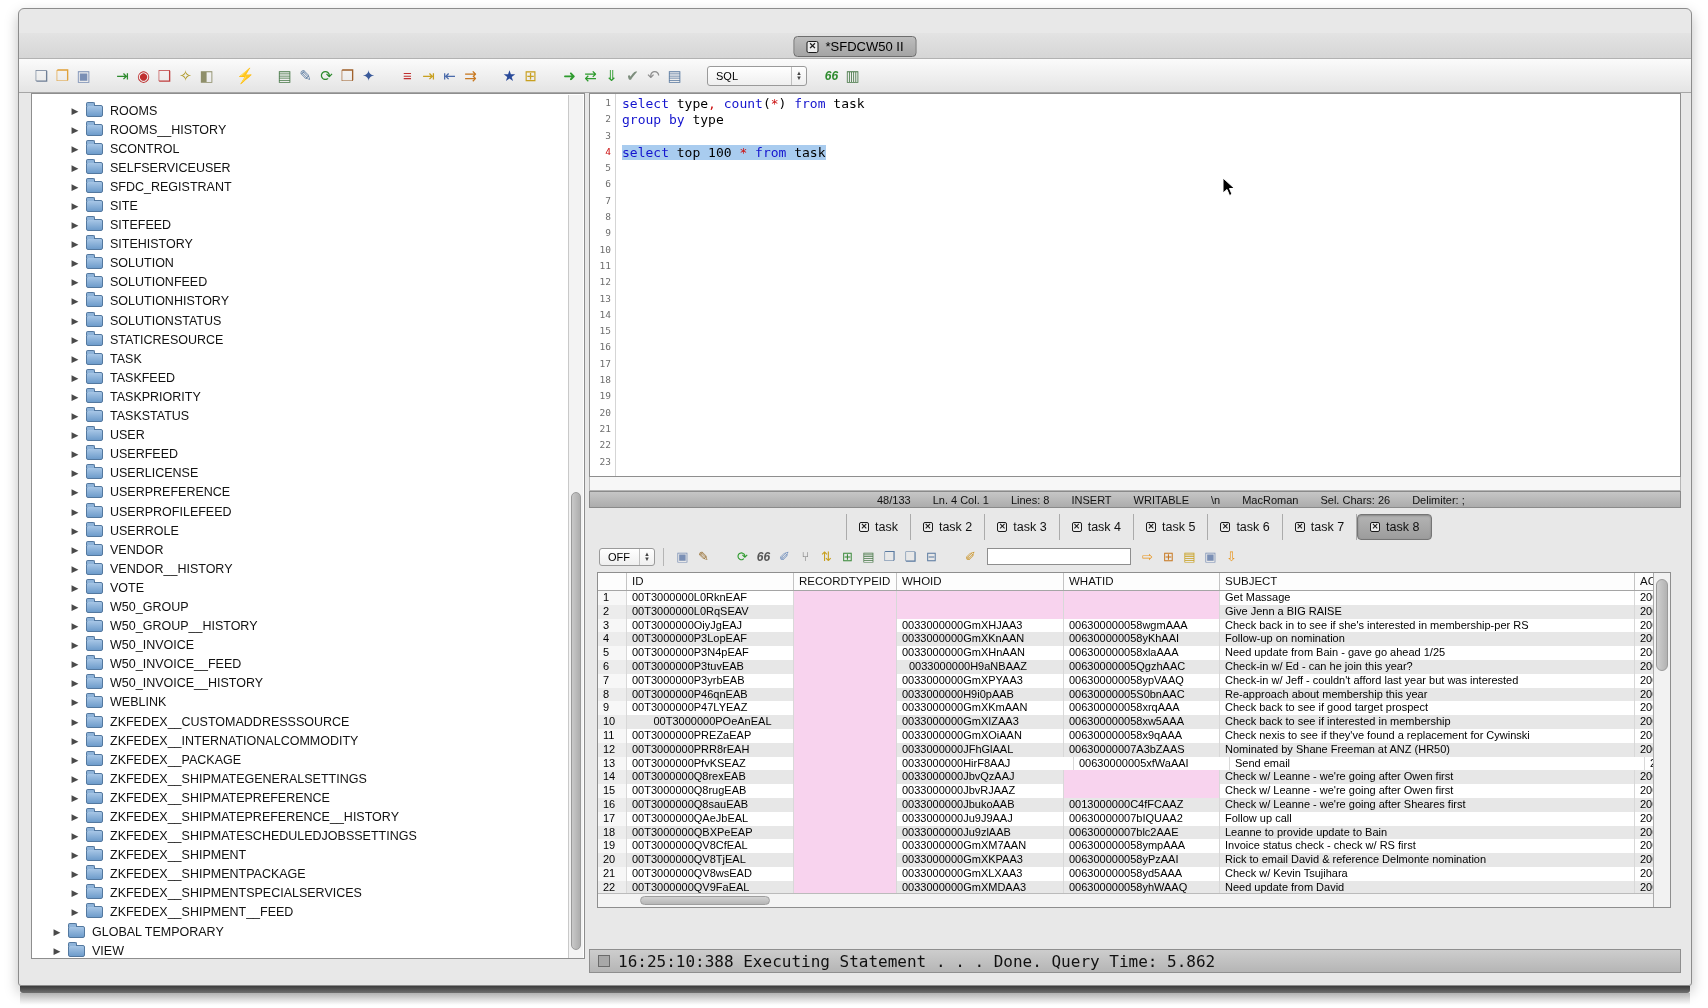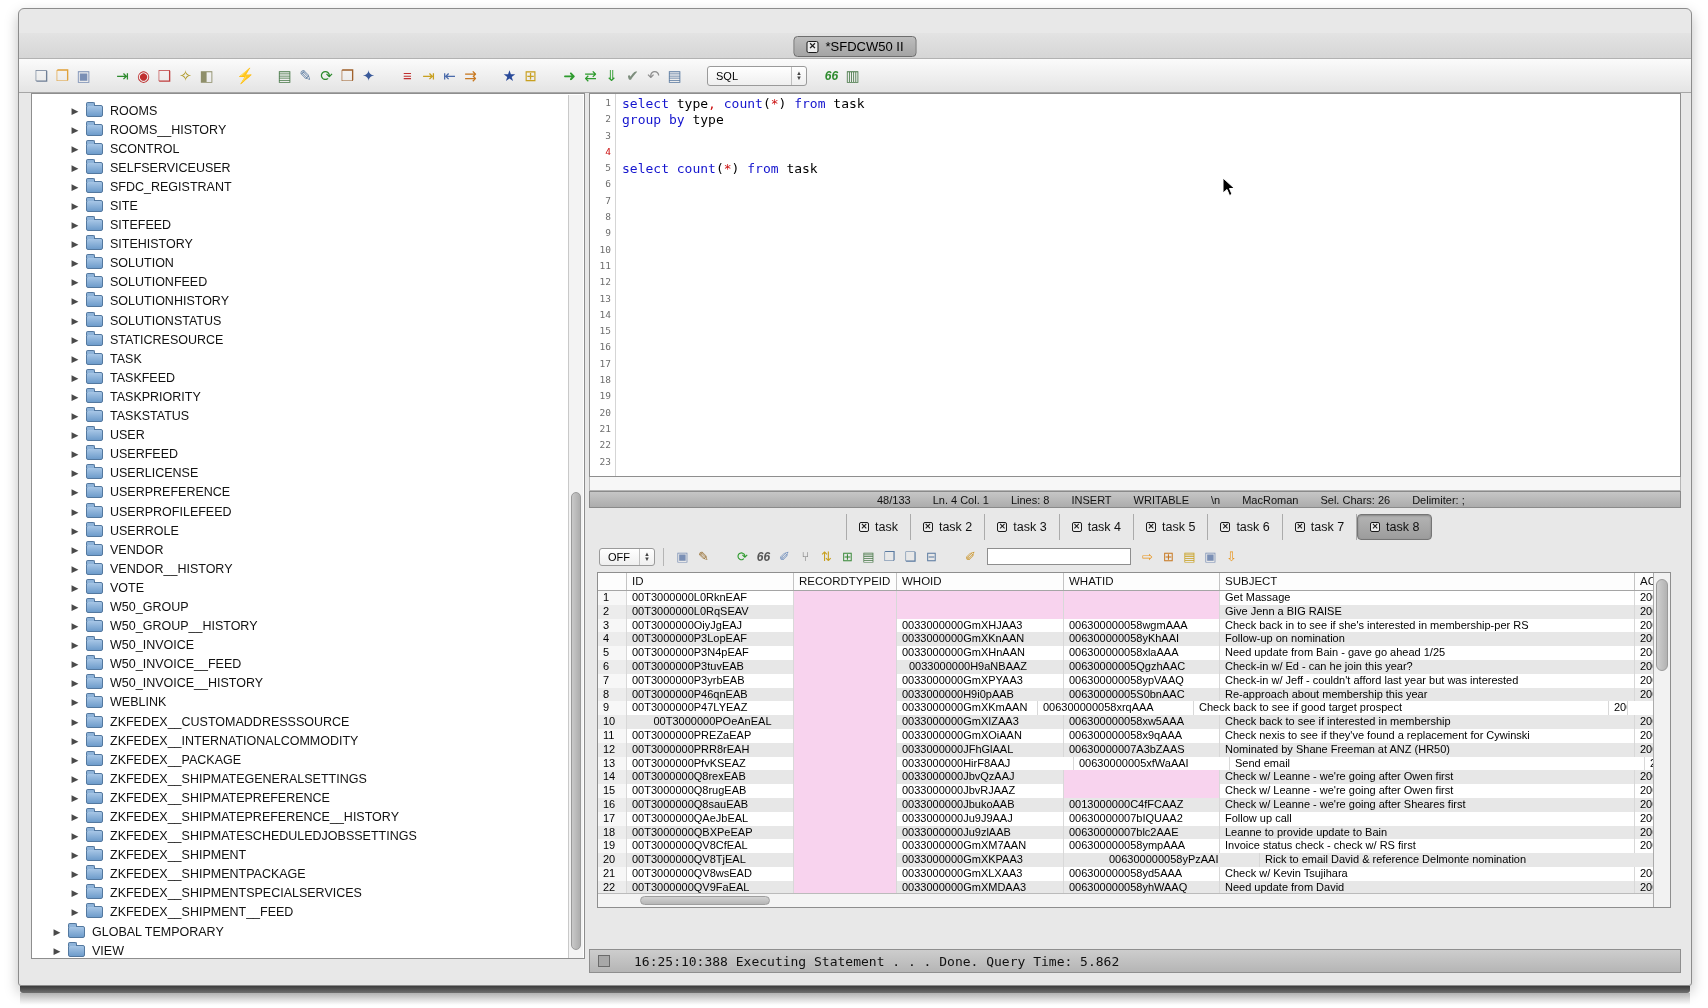--- a/index.html
+++ b/index.html
@@ -123,21 +123,21 @@
   .grid-hscroll { position:absolute; left:0; bottom:0; width:1056px; height:14px;
                   background:#F4F4F4; border-top:1px solid #BBBBBB; }
   .grid-hthumb { position:absolute; left:42px; top:2px; width:130px; height:9px;
                  background:linear-gradient(#D2D2D2,#B6B6B6); border:1px solid #9E9E9E; border-radius:5px; }
 
   
   .query-status { position:absolute; left:570px; top:940px; width:1092px; height:24px;
                   background:linear-gradient(#CDCDCD,#B5B5B5); border:1px solid #8E8E8E;
                   display:flex; align-items:center; gap:8px; padding-left:8px; }
   .qs-icon { width:12px; height:12px; background:#A8A8A8; border:1px solid #6B6B6B; flex:0 0 auto; }
-  .qs-text { font-family:"DejaVu Sans Mono", monospace; font-size:13px; color:#111; white-space:nowrap;margin-left:16px; }
+  .qs-text { font-family:"DejaVu Sans Mono", monospace; font-size:16px; color:#111; white-space:nowrap; }
 
   
   .cursor { position:absolute; left:1222px; top:177px; width:14px; height:20px; pointer-events:none; }
 </style>
 </head>
 <body>
 
 <div class="window">
 
 
@@ -450,22 +450,22 @@
         <div class="ln">19</div>
         <div class="ln">20</div>
         <div class="ln">21</div>
         <div class="ln">22</div>
         <div class="ln">23</div>
       </div>
     <div class="code" id="ed-code">
         <div class="cl"><span><span class="tk-k">select</span><span class="tk-p"> type</span><span class="tk-r">,</span><span class="tk-p"> </span><span class="tk-k">count</span><span class="tk-p">(</span><span class="tk-r">*</span><span class="tk-p">)</span><span class="tk-p"> </span><span class="tk-k">from</span><span class="tk-p"> task</span></span></div>
         <div class="cl"><span><span class="tk-k">group by</span><span class="tk-p"> type</span></span></div>
         <div class="cl"><span></span></div>
-        <div class="cl"><span></span></div>
-        <div class="cl"><span><span class="tk-k">select</span><span class="tk-p"> </span><span class="tk-k">count</span><span class="tk-p">(</span><span class="tk-r">*</span><span class="tk-p">)</span><span class="tk-p"> </span><span class="tk-k">from</span><span class="tk-p"> task</span></span></div>
+        <div class="cl"><span class="code-sel"><span class="tk-k">select</span><span class="tk-p"> top 100 </span><span class="tk-r">*</span><span class="tk-p"> </span><span class="tk-k">from</span><span class="tk-p"> task</span></span></div>
+        <div class="cl"><span></span></div>
         <div class="cl"><span></span></div>
         <div class="cl"><span></span></div>
         <div class="cl"><span></span></div>
         <div class="cl"><span></span></div>
         <div class="cl"><span></span></div>
         <div class="cl"><span></span></div>
         <div class="cl"><span></span></div>
         <div class="cl"><span></span></div>
         <div class="cl"><span></span></div>
         <div class="cl"><span></span></div>
@@ -639,21 +639,21 @@
             <div class="gc pink" style="width: 103px;"></div>
             <div class="gc" style="width: 167px;">0033000000H9i0pAAB</div>
             <div class="gc" style="width: 156px;">00630000005S0bnAAC</div>
             <div class="gc" style="width: 415px;">Re-approach about membership this year</div>
             <div class="gc" style="width: 19px;">200</div>
           </div>
           <div class="grow">
             <div class="gc num" style="width: 29px;">9</div>
             <div class="gc" style="width: 167px;">00T3000000P47LYEAZ</div>
             <div class="gc pink" style="width: 103px;"></div>
-            <div class="gc" style="width: 141px;">0033000000GmXKmAAN</div>
+            <div class="gc" style="width: 167px;">0033000000GmXKmAAN</div>
             <div class="gc" style="width: 156px;">006300000058xrqAAA</div>
             <div class="gc" style="width: 415px;">Check back to see if good target prospect</div>
             <div class="gc" style="width: 19px;">200</div>
           </div>
           <div class="grow alt">
             <div class="gc num" style="width: 29px;">10</div>
             <div class="gc" style="width: 167px; text-align: center;">00T3000000POeAnEAL</div>
             <div class="gc pink" style="width: 103px;"></div>
             <div class="gc" style="width: 167px;">0033000000GmXIZAA3</div>
             <div class="gc" style="width: 156px;">006300000058xw5AAA</div>
@@ -739,21 +739,21 @@
             <div class="gc" style="width: 167px;">0033000000GmXM7AAN</div>
             <div class="gc" style="width: 156px;">006300000058ympAAA</div>
             <div class="gc" style="width: 415px;">Invoice status check - check w/ RS first</div>
             <div class="gc" style="width: 19px;">200</div>
           </div>
           <div class="grow alt">
             <div class="gc num" style="width: 29px;">20</div>
             <div class="gc" style="width: 167px;">00T3000000QV8TjEAL</div>
             <div class="gc pink" style="width: 103px;"></div>
             <div class="gc" style="width: 167px;">0033000000GmXKPAA3</div>
-            <div class="gc" style="width: 156px; margin-left: 40px;">006300000058yPzAAI</div>
+            <div class="gc" style="width: 156px;">006300000058yPzAAI</div>
             <div class="gc" style="width: 415px;">Rick to email David &amp; reference Delmonte nomination</div>
             <div class="gc" style="width: 19px;">200</div>
           </div>
           <div class="grow">
             <div class="gc num" style="width: 29px;">21</div>
             <div class="gc" style="width: 167px;">00T3000000QV8wsEAD</div>
             <div class="gc pink" style="width: 103px;"></div>
             <div class="gc" style="width: 167px;">0033000000GmXLXAA3</div>
             <div class="gc" style="width: 156px;">006300000058yd5AAA</div>
             <div class="gc" style="width: 415px;">Check w/ Kevin Tsujihara</div>

